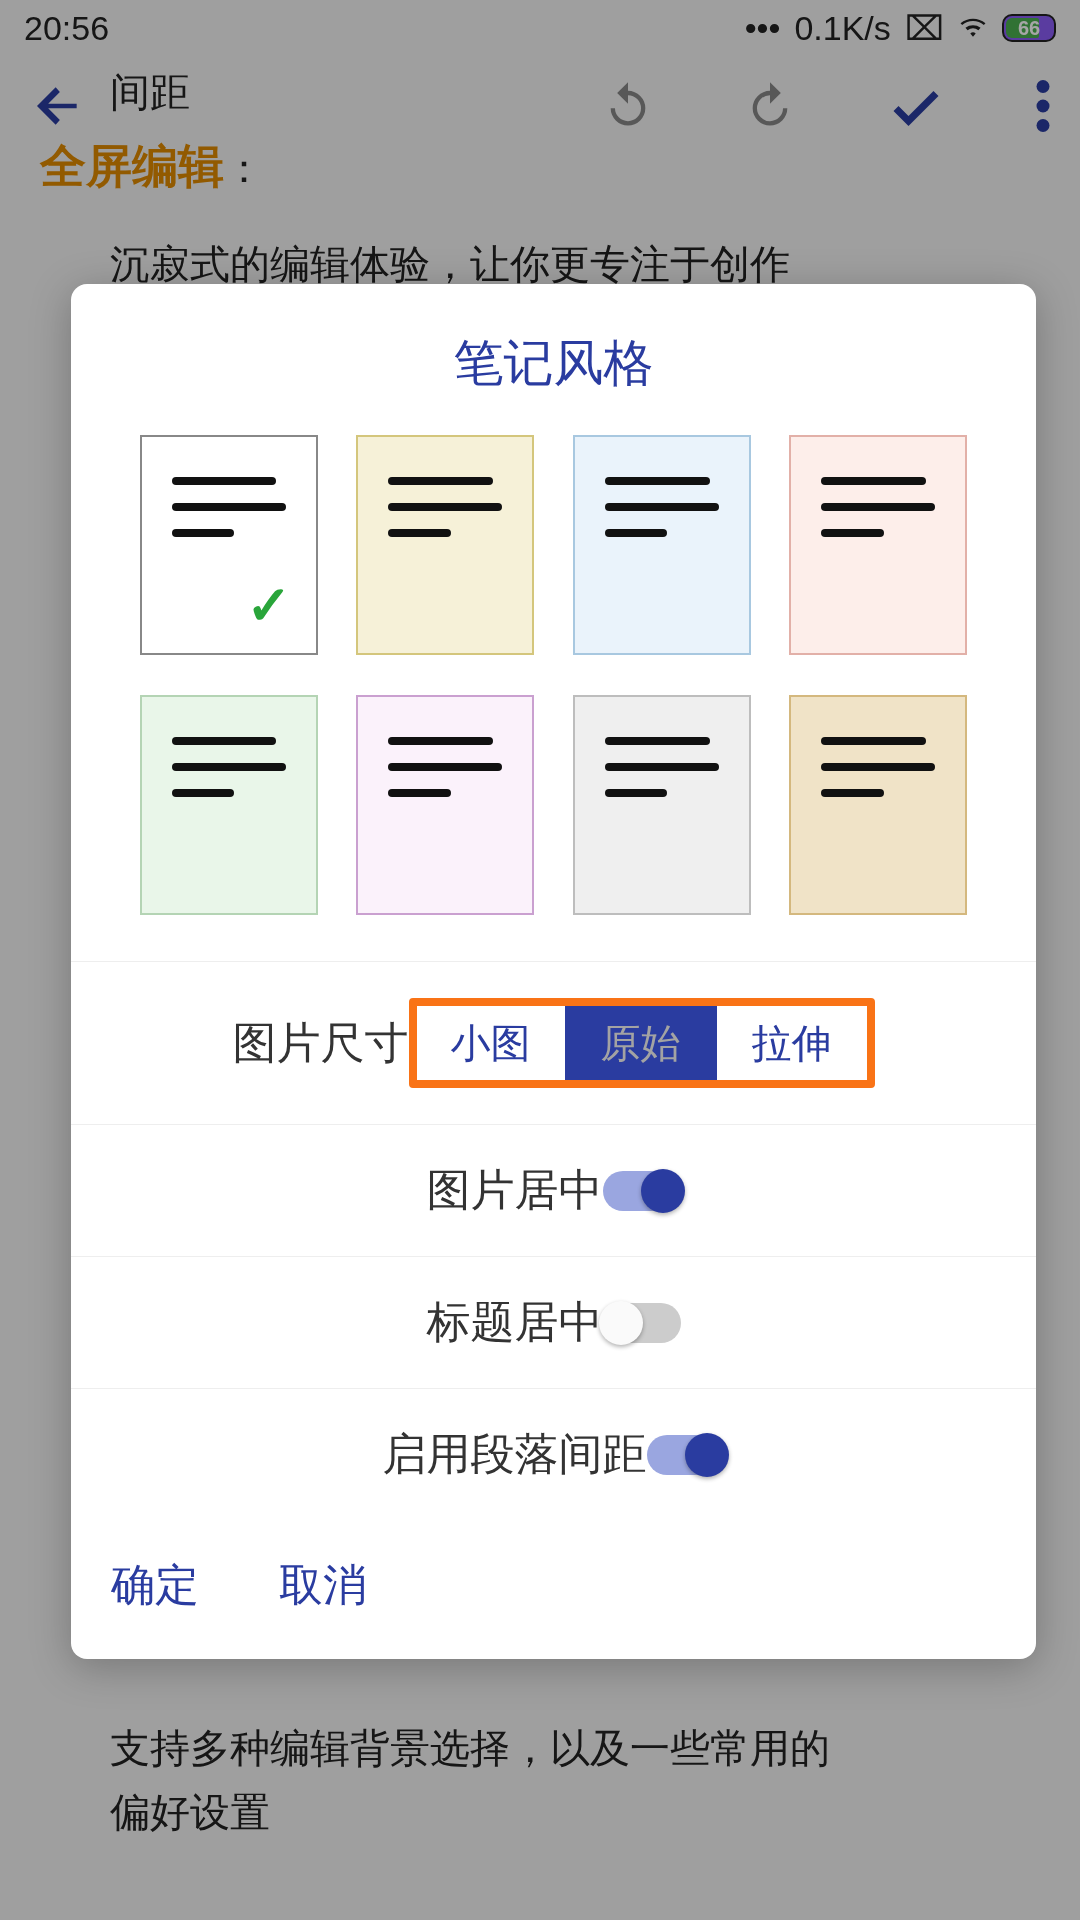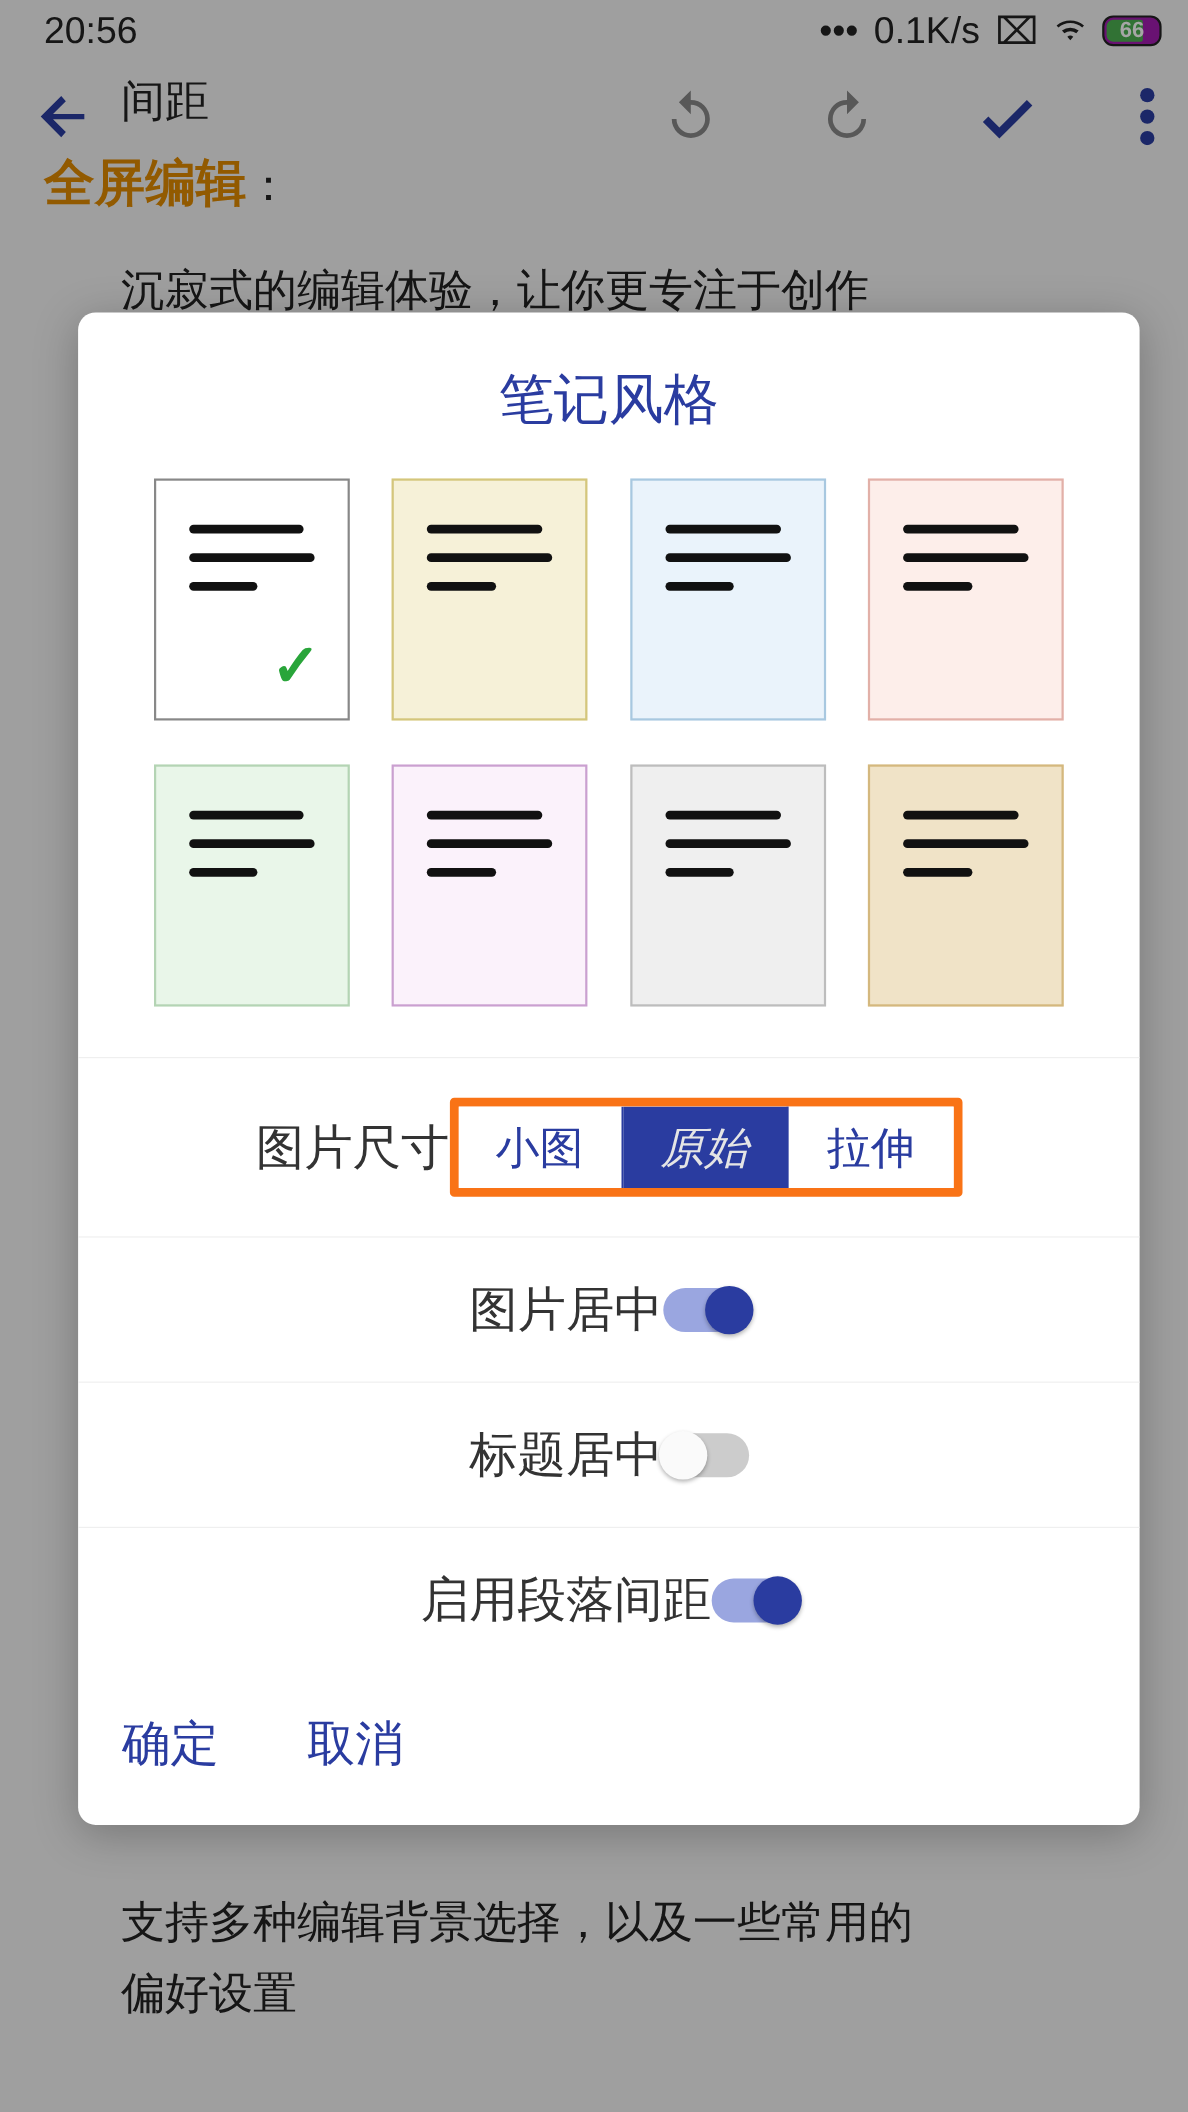--- a/index.html
+++ b/index.html
@@ -3,29 +3,29 @@
 <meta charset="utf-8">
 <style>
 * { margin: 0; padding: 0; box-sizing: border-box; }
 body {
   width: 1080px; height: 1920px;
   font-family: -apple-system, "Helvetica Neue", Arial, sans-serif;
   background: #f5f5f5; position: relative; overflow: hidden;
 }
 
 .status-bar {
-  position: absolute; top: 0; left: 16px; right: 0; height: 56px;
+  position: absolute; top: 0; left: 0; right: 0; height: 56px;
   display: flex; align-items: center; justify-content: space-between;
   padding: 0 24px; color: #222; font-size: 34px; z-index: 1;
 }
 .status-right { display: flex; align-items: center; gap: 14px; }
 .battery {
   width: 54px; height: 28px; border: 2px solid #222; border-radius: 10px;
   display: flex; align-items: center; justify-content: center;
-  font-size: 20px; color: #fff; position: relative; background: #a21caf;
+  font-size: 20px; color: #fff; position: relative; background: #8b5cf6;
 }
 .battery::before {
   content: ""; position: absolute; left: 2px; top: 2px; bottom: 2px;
   width: 66%; background: #4caf50; border-radius: 6px 2px 2px 6px;
 }
 .battery span { position: relative; z-index: 1; color: #fff; font-weight: 700; }
 
 .bg-editor {
   position: absolute; inset: 0; padding: 60px 40px 40px 40px;
   color: #222; font-size: 40px; line-height: 1.6;
@@ -94,21 +94,21 @@
 .setting-row:last-of-type { border-bottom: none; }
 .seg {
   display: flex; border: 8px solid #f97316; border-radius: 4px;
   overflow: hidden;
 }
 .seg button {
   width: 150px; height: 74px; font-size: 40px; background: #fff;
   color: #2a3ca0; border: none; border-right: 2px solid #2a3ca0;
 }
 .seg button:last-child { border-right: none; }
-.seg button.active { background: #2a3ca0; color: #e5e5e5; font-style: italic; }
+.seg button.active { background: #2a3ca0; color: #a3a3a3; }
 
 .toggle { width: 78px; height: 40px; border-radius: 40px; position: relative; }
 .toggle .knob {
   width: 44px; height: 44px; border-radius: 50%; position: absolute;
   top: -2px; box-shadow: 0 2px 4px rgba(0,0,0,.3);
 }
 .toggle.on  { background:#9aa6e0; } .toggle.on  .knob{ right:-4px; background:#2a3ca0; }
 .toggle.off { background:#ccc; }    .toggle.off .knob{ left:-4px;  background:#fafafa; }
 
 .dialog-footer {

